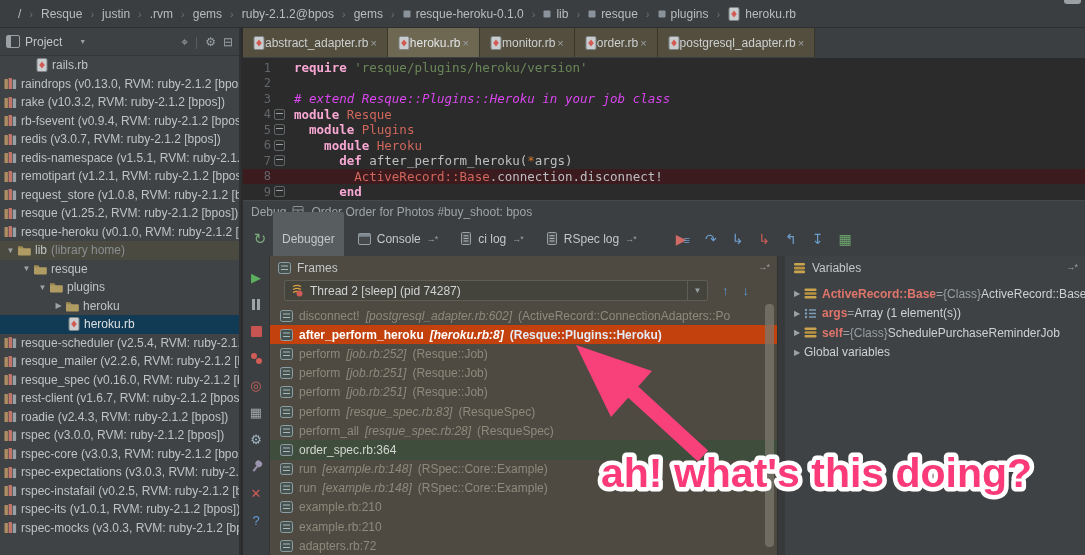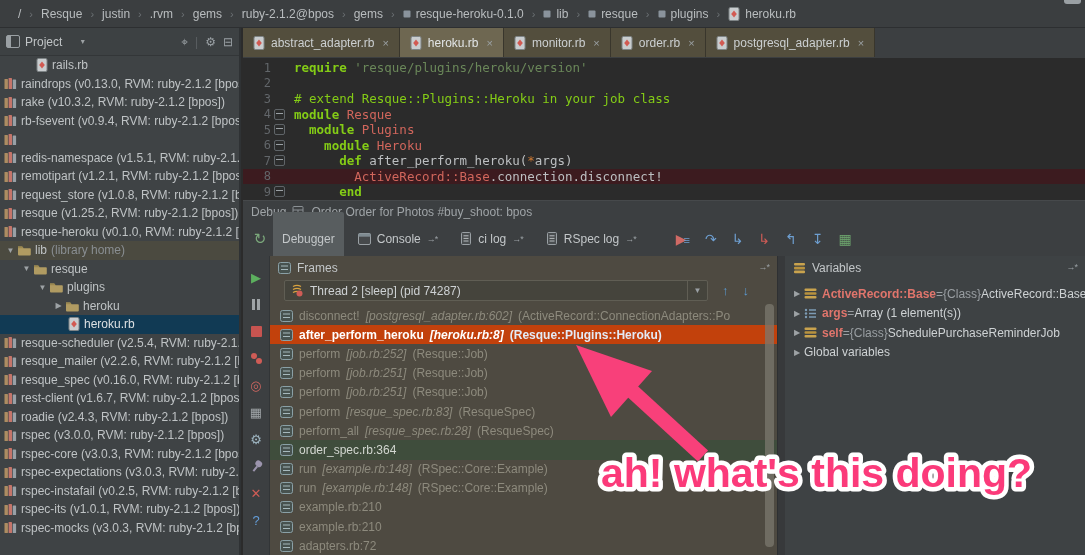--- a/index.html
+++ b/index.html
@@ -23,36 +23,36 @@
   .trow{height:18.5px;display:flex;align-items:center;white-space:nowrap;color:#bfc3c5;overflow:hidden}
   .trow .lbl{margin-left:4px}
   .trow.sel{background:#113a54;color:#dce0e2}
   .trow.hilite{background:#4b4a40}
   .tarrow{width:13px;flex:none;font-size:8px;color:#9da2a5;text-align:center}
   .tind{flex:none}
   .tsuffix{color:#898e92;margin-left:4px}
   .icon{display:inline-flex;flex:none;align-items:center;justify-content:center}
   
   #tabbar{left:243px;top:28px;right:0;height:30px;background:#3c3f41;border-bottom:1px solid #282b2c;display:flex}
-  .etab{height:29px;display:inline-flex;align-items:center;gap:6px;padding:0 10px;background:#534e3d;
+  .etab{height:29px;display:inline-flex;align-items:center;gap:0;padding:0 10px;background:#534e3d;
         border-right:1px solid #39362c;font-size:12px;color:#ccd0d2}
   .etab.active{background:#6e6751;color:#e2e5e7}
   .etab .x{color:#9aa0a3;font-size:11px;margin-left:2px}
   
   #editor{left:243px;top:58px;right:0;height:142px;background:#2b2b2b;padding-top:2px;box-sizing:border-box}
   .cline{height:15.5px;display:flex;align-items:center;font-family:"DejaVu Sans Mono",monospace;font-size:12.5px}
   .cline.hl{background:#3c1b1f}
   .gut{width:28px;text-align:right;color:#62666a;font-size:12px;flex:none}
   .foldc{width:17px;flex:none;display:flex;align-items:center;justify-content:center}
   .fold-box{width:9px;height:9px;border:1px solid #5f6468;border-radius:2px;position:relative;background:#33363820}
   .fold-box::after{content:"";position:absolute;left:1px;right:1px;top:3px;height:1px;background:#9aa0a4}
   .ctext{padding-left:6px;white-space:pre}
-  .tk-kw{color:#84cc16;font-weight:bold}
+  .tk-kw{color:#f9a8d4;font-weight:bold}
   .tk-str{color:#6a8759}
-  .tk-cmt{color:#84cc16;}
+  .tk-cmt{color:#d946ef;font-style:italic}
   .tk-nm{color:#d1665c}
   .tk-pl{color:#bcbfc1}
   .tk-op{color:#cc7832}
   
   #dbg-head{left:243px;top:200px;right:0;height:21px;background:#3c3f41;border-top:1px solid #46494b;
             display:flex;align-items:center;gap:6px;padding-left:8px;font-size:12px;color:#9fa4a7}
   #dbg-toolbar{left:243px;top:221px;right:0;height:35px;background:#3c3f41;border-bottom:1px solid #313436;
                display:flex;align-items:center;padding-left:4px;font-size:12px}
   .rerun{width:26px;text-align:center;color:#7ba87b;font-size:15px}
   .dtab{display:inline-flex;align-items:center;gap:6px;height:37px;padding:8px 9px;color:#c3c7c9;margin-right:5px}
@@ -240,20 +240,21 @@
       </div>
       <div class="trow">
         <span class="tind" style="width: 4px;"></span>
         <span class="icon">
           <svg width="13" height="13">
             <rect x="0.5" y="2" width="3.4" height="10" rx="0.6" fill="#ad8d62"></rect>
             <rect x="4.6" y="1" width="3.4" height="11" rx="0.6" fill="#c4756a"></rect>
             <rect x="8.7" y="2.5" width="3.4" height="9.5" rx="0.6" fill="#98a0a6"></rect>
           </svg>
         </span>
+        <span class="lbl">redis (v3.0.7, RVM: ruby-2.1.2 [bpos])</span>
       </div>
       <div class="trow">
         <span class="tind" style="width: 4px;"></span>
         <span class="icon">
           <svg width="13" height="13">
             <rect x="0.5" y="2" width="3.4" height="10" rx="0.6" fill="#ad8d62"></rect>
             <rect x="4.6" y="1" width="3.4" height="11" rx="0.6" fill="#c4756a"></rect>
             <rect x="8.7" y="2.5" width="3.4" height="9.5" rx="0.6" fill="#98a0a6"></rect>
           </svg>
         </span>

